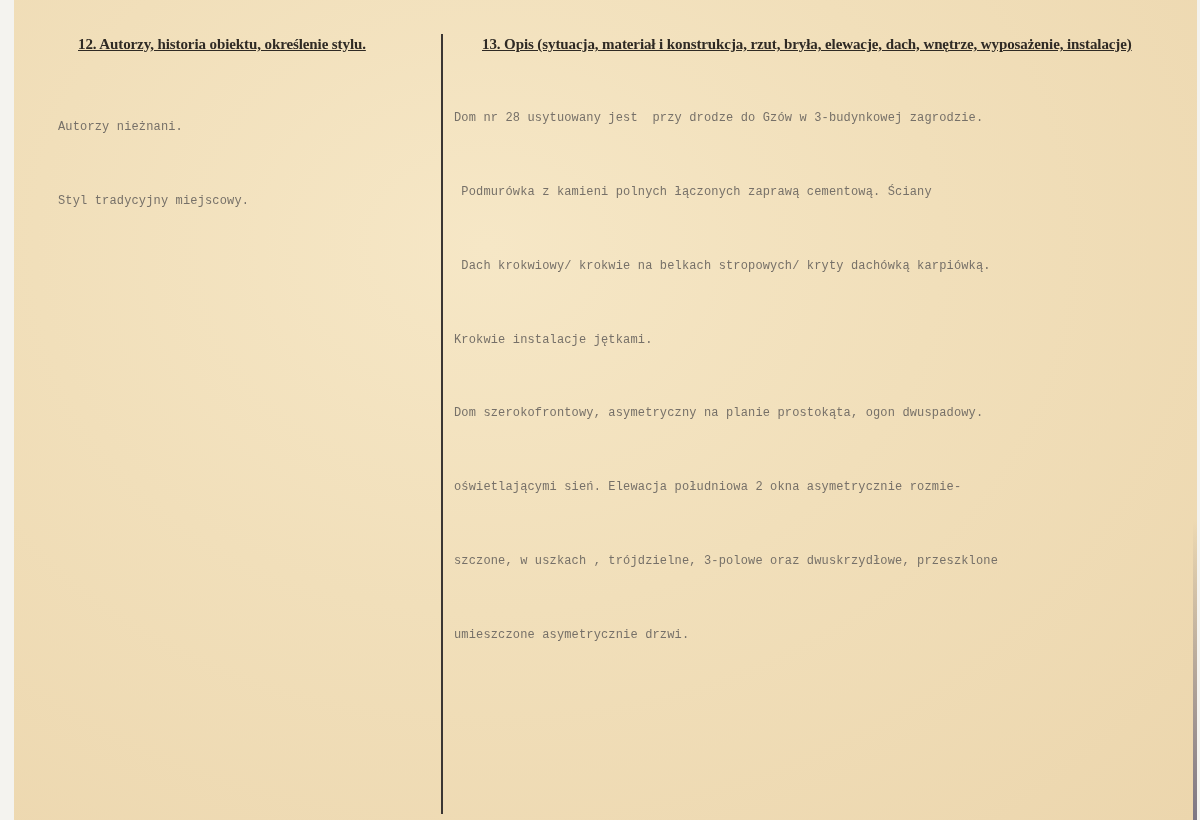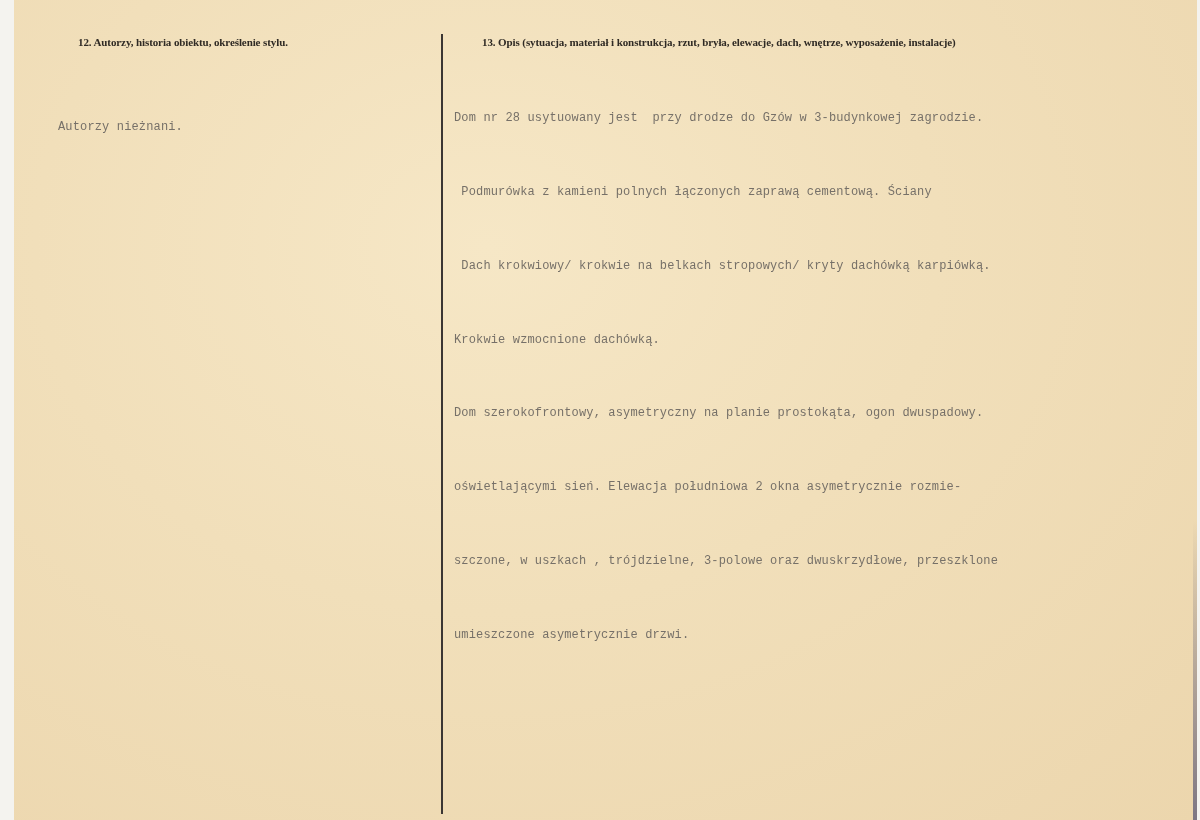--- a/index.html
+++ b/index.html
@@ -17,24 +17,25 @@
       position: absolute; right: 0; top: 520px; width: 4px; height: 300px;
       background: linear-gradient(to bottom, rgba(120,110,120,0), #7d7683);
     }
     .divider {
       position: absolute; left: 427px; top: 34px; width: 2px; height: 780px;
       background: #3b3633;
     }
     .heading {
       position: absolute;
       font-family: "Liberation Serif", serif;
-      font-size: 11px; font-weight: bold;
+      font-size: 15px; font-weight: bold;
       color: #2f2a24;
       white-space: nowrap;
       letter-spacing: -0.1px;
+      text-decoration: underline;
     }
     .heading-12 { left: 64px; top: 36px; }
     .heading-13 { left: 468px; top: 36px; }
     .typed {
       position: absolute;
       font-family: "Liberation Mono", monospace;
       font-size: 12px;
       color: #767068;
       white-space: pre;
       line-height: 24.6px;
@@ -50,27 +51,28 @@
 <div class="sheet">
   <div class="right-shadow"></div>
 
   <div class="heading heading-12">12. Autorzy, historia obiektu, określenie stylu.</div>
   <div class="heading heading-13">13. Opis (sytuacja, materiał i konstrukcja, rzut, bryła, elewacje, dach, wnętrze, wyposażenie, instalacje)</div>
 
   <div class="divider"></div>
 
   <div class="typed col-left">
     <span class="typed-line">Autorzy nieżnani.</span>
+    <span class="typed-line">Styl tradycyjny miejscowy.</span>
   </div>
 
   <div class="typed col-right">
     <span class="typed-line">Dom nr 28 usytuowany jest  przy drodze do Gzów w 3-budynkowej zagrodzie.</span>
     <span class="typed-line"> Podmurówka z kamieni polnych łączonych zaprawą cementową. Ściany</span>
     <span class="typed-line"> Dach krokwiowy/ krokwie na belkach stropowych/ kryty dachówką karpiówką.</span>
-    <span class="typed-line">Krokwie wzmocnione dachówką.</span>
+    <span class="typed-line">Krokwie instalacje jętkami.</span>
     <span class="typed-line">Dom szerokofrontowy, asymetryczny na planie prostokąta, ogon dwuspadowy.</span>
     <span class="typed-line">oświetlającymi sień. Elewacja południowa 2 okna asymetrycznie rozmie-</span>
     <span class="typed-line">szczone, w uszkach , trójdzielne, 3-polowe oraz dwuskrzydłowe, przeszklone</span>
     <span class="typed-line">umieszczone asymetrycznie drzwi.</span>
     
     
     
     
     
     

